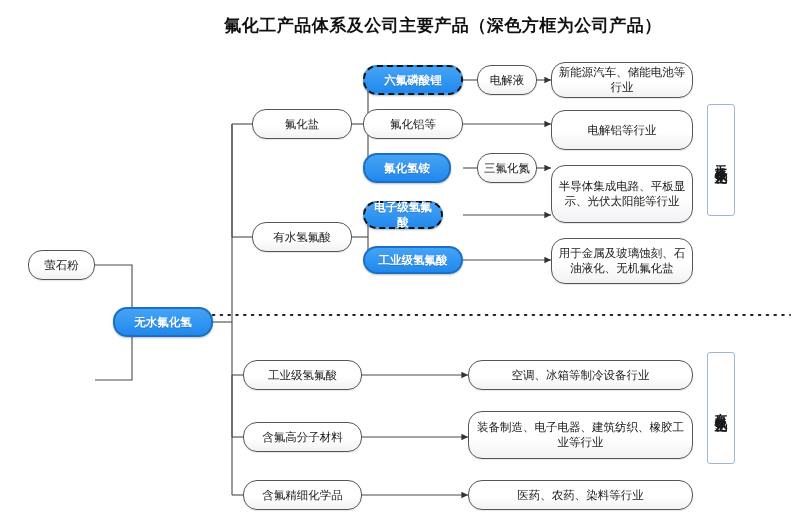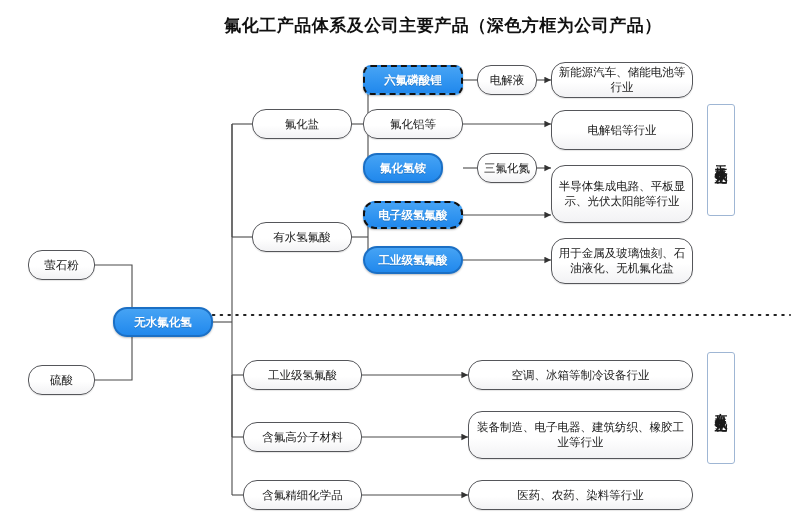--- a/index.html
+++ b/index.html
@@ -133,45 +133,42 @@
       <path d="M362,437 L468,437" marker-end="url(#ah)"></path>
       <path d="M362,495 L468,495" marker-end="url(#ah)"></path>
     </g>
 
     <path d="M205,315 L790,315" stroke="#222" stroke-width="2" stroke-dasharray="1.6 6.2" stroke-linecap="round" fill="none"></path>
   </svg>
 
   <div class="node plain" style="left:28px;top:250px;width:67px;height:30px;align-items:center;">
     <span>萤石粉</span>
   </div>
-  <div class="node plain" style="left:28px;top:365px;width:67px;height:30px;">
-    <span>硫酸</span>
-  </div>
 
   <div class="node blue solidblue" style="left:113px;top:307px;width:100px;height:30px;">
     <span>无水氟化氢</span>
   </div>
 
   <div class="node plain" style="left:252px;top:109px;width:100px;height:30px;">
     <span>氟化盐</span>
   </div>
   <div class="node plain" style="left:252px;top:222px;width:100px;height:30px;justify-content:center;">
     <span>有水氢氟酸</span>
   </div>
 
-  <div class="node blue dashed" style="left:363px;top:65px;width:100px;height:30px;border-radius:8px;">
+  <div class="node blue dashed" style="left:363px;top:65px;width:100px;height:30px;">
     <span>六氟磷酸锂</span>
   </div>
   <div class="node plain" style="left:363px;top:109px;width:100px;height:30px;">
     <span>氟化铝等</span>
   </div>
-  <div class="node blue solidblue" style="left:363px;top:153px;width:80px;height:30px;">
+  <div class="node blue solidblue" style="left:363px;top:153px;width:88px;height:30px;">
     <span>氟化氢铵</span>
   </div>
-  <div class="node blue dashed" style="left:363px;top:201px;width:100px;height:28px;border-radius:12px;">
+  <div class="node blue dashed" style="left:363px;top:201px;width:80px;height:28px;">
     <span>电子级氢氟酸</span>
   </div>
   <div class="node blue solidblue" style="left:363px;top:246px;width:100px;height:28px;">
     <span>工业级氢氟酸</span>
   </div>
 
   <div class="node plain" style="left:477px;top:65px;width:60px;height:30px;">
     <span>电解液</span>
   </div>
   <div class="node plain" style="left:477px;top:153px;width:60px;height:30px;">

